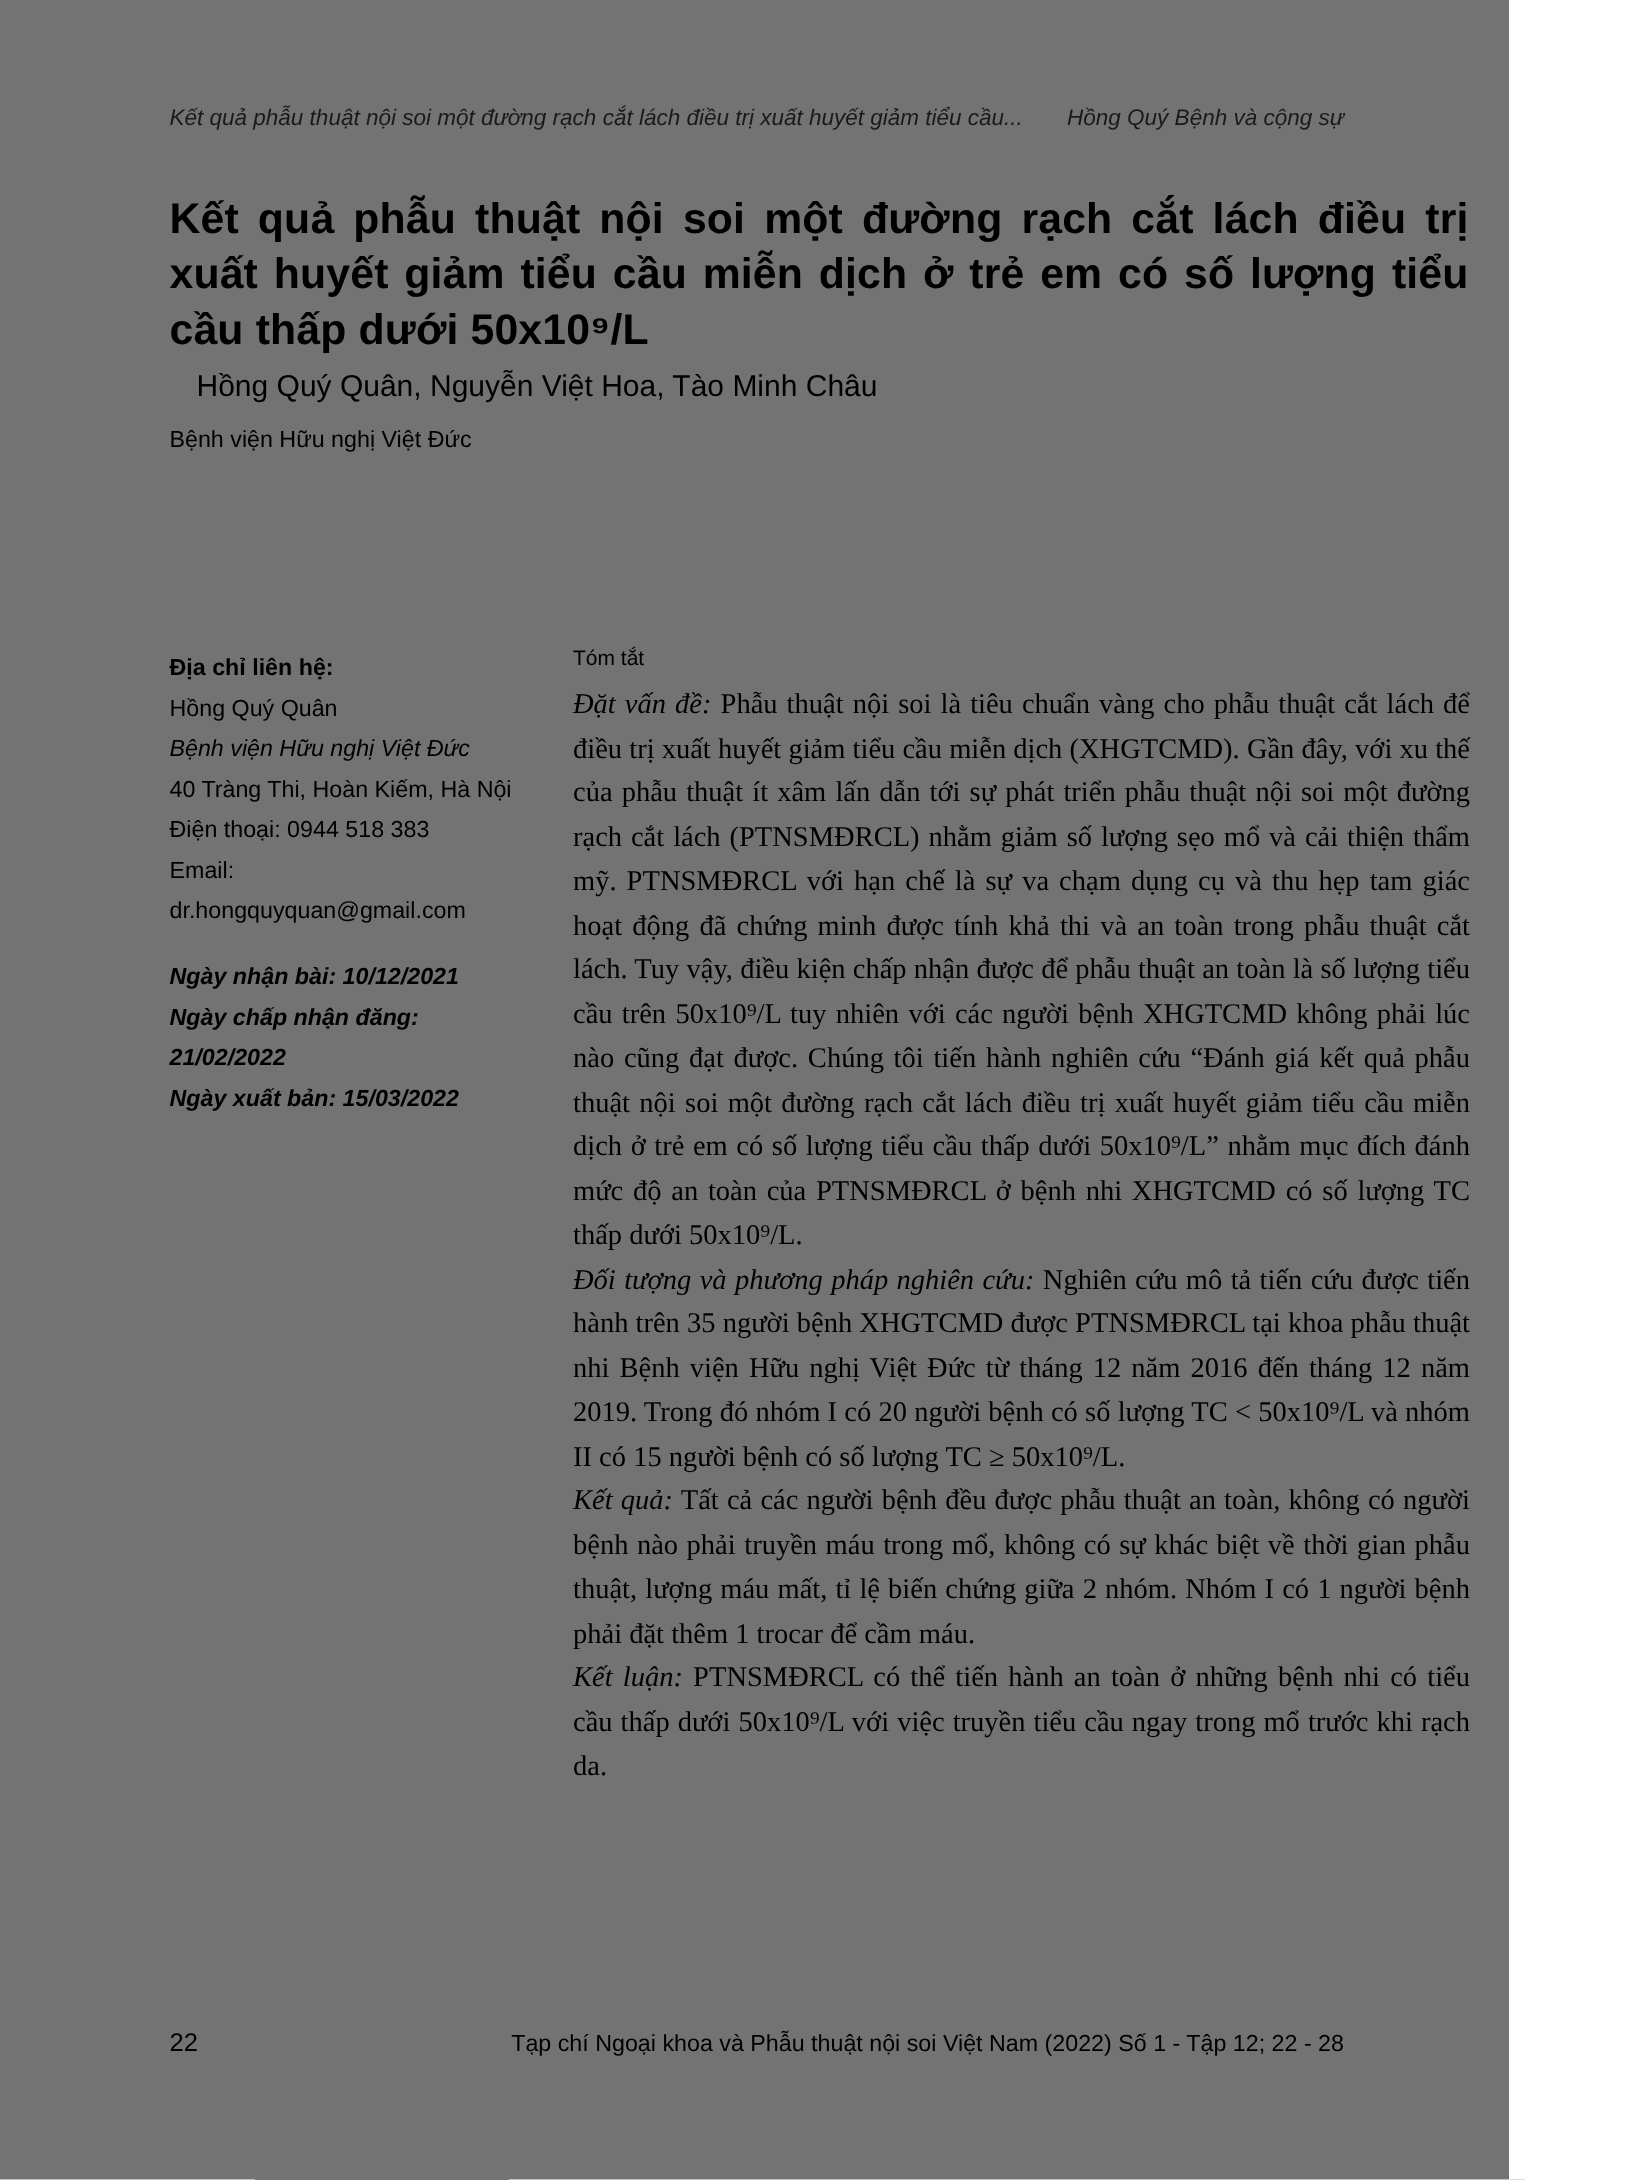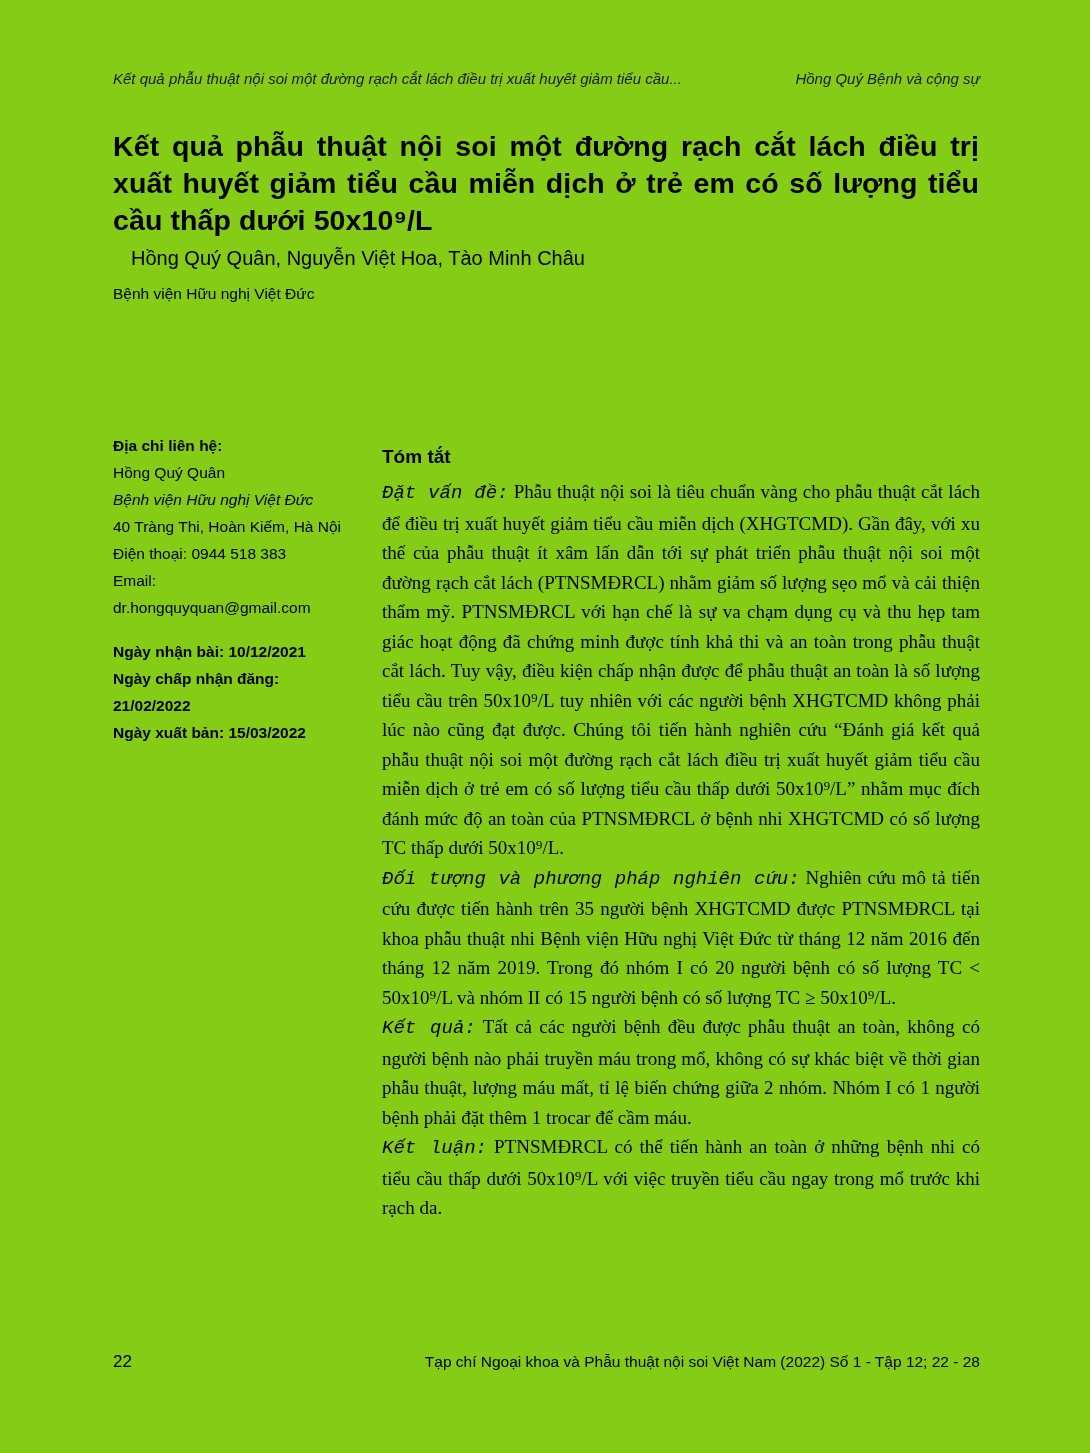--- a/index.html
+++ b/index.html
@@ -2,23 +2,23 @@
 <html lang="vi"><head>
 <meta charset="utf-8">
 <style>
   html, body {
     margin: 0;
     padding: 0;
     background: #ffffff;
   }
   .page {
     position: relative;
-    width: 1090px;
+    width: 1006px;
     height: 1453px;
-    background: #84cc16;
+    background: #737373;
     color: #000000;
     overflow: hidden;
     font-family: "Liberation Sans", "DejaVu Sans", sans-serif;
   }
 
   
   .running-header {
     position: absolute;
     top: 70px;
     left: 113px;
@@ -66,46 +66,46 @@
     left: 113px;
     width: 237px;
     font-size: 15.5px;
     line-height: 27px;
   }
   .sidebar .block { margin: 0 0 17px 0; }
   .sidebar .label { font-weight: bold; }
   .sidebar .italic { font-style: italic; }
   .sidebar .dates {
     font-weight: bold;
+    font-style: italic;
   }
   .sidebar .dates div { margin: 0; }
 
   
   .abstract {
     position: absolute;
     top: 430px;
     left: 382px;
     width: 598px;
   }
   .abstract h2 {
-    margin: 16px 0 9px 0;
-    font-size: 19px;
-    font-weight: bold;
+    margin: 0 0 9px 0;
+    font-size: 14px;
+    font-weight: normal;
     font-family: "Liberation Sans", "DejaVu Sans", sans-serif;
   }
   .abstract p {
     margin: 0;
     font-family: "Liberation Serif", "DejaVu Serif", serif;
     font-size: 19px;
     line-height: 29.5px;
     text-align: justify;
   }
   .abstract p .lead {
     font-style: italic;
-    font-family: Liberation Mono, monospace;
   }
 
   
   .page-footer {
     position: absolute;
     top: 1352px;
     left: 113px;
     right: 110px;
     display: flex;
     justify-content: space-between;

